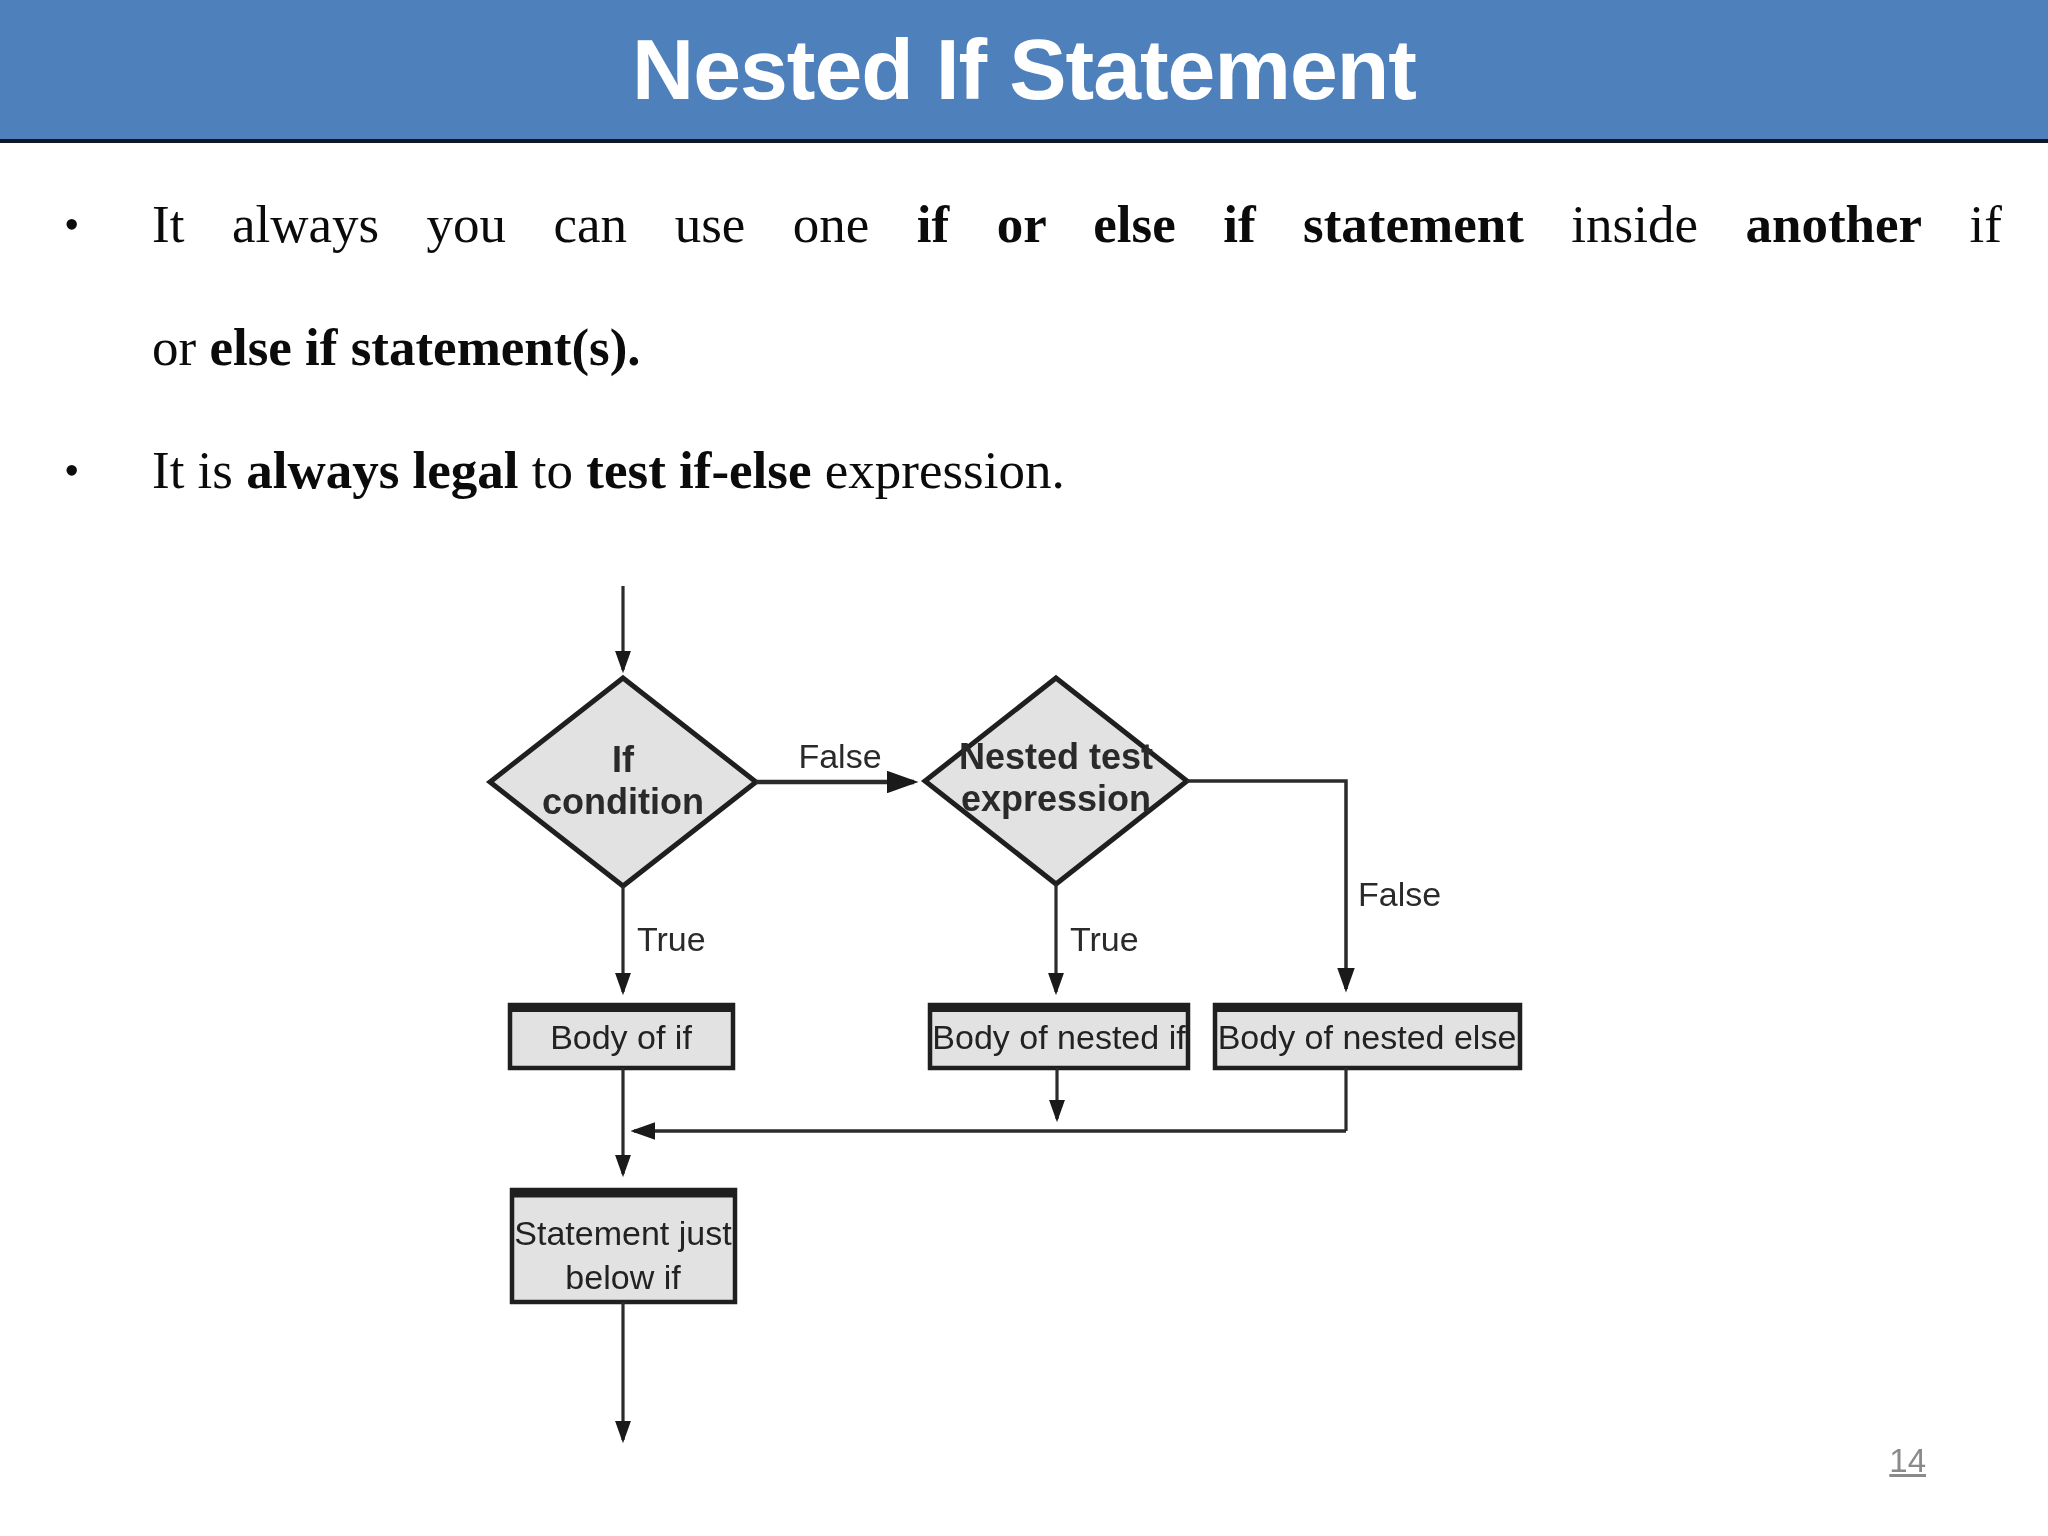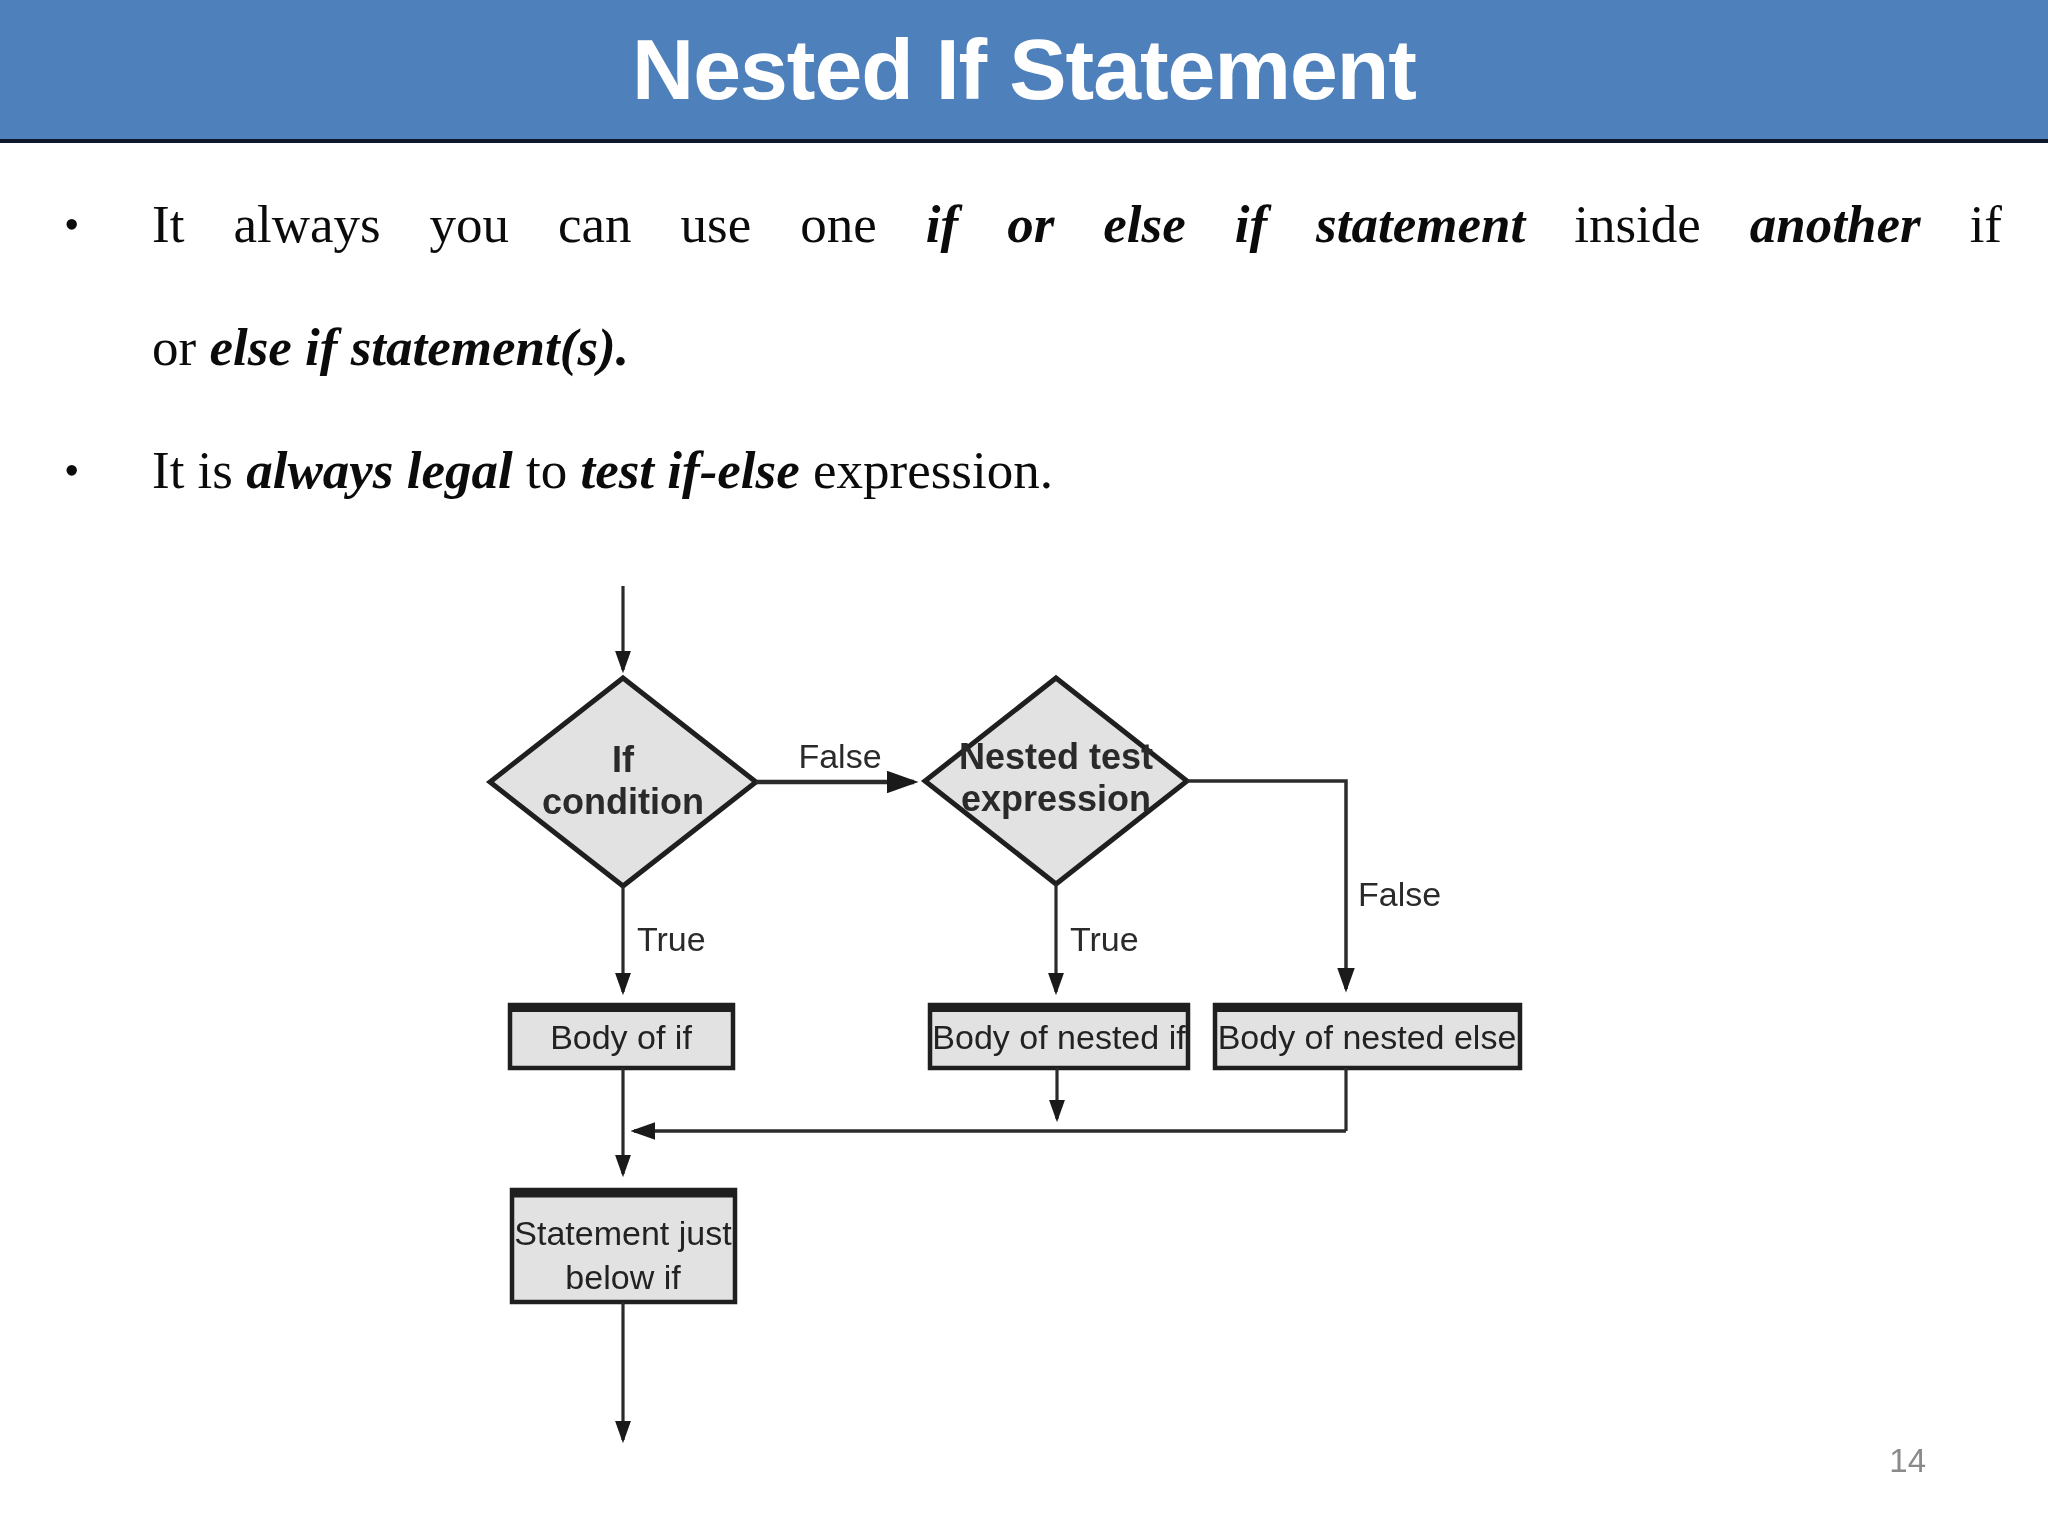--- a/index.html
+++ b/index.html
@@ -24,38 +24,38 @@
     font-family:"Liberation Serif", serif; color:#0b0b0b; font-size:53px;
   }
   .bullet { display:flex; align-items:flex-start; }
   .marker {
     flex:0 0 88px; line-height:123px; font-size:44px; padding-left:12px;
     font-family:"Liberation Serif", serif;
   }
   .btext { width:1862px; }
   .line { line-height:123px; }
   .line.justify { text-align:justify; text-align-last:justify; }
-  .b { font-weight:bold;font-style:italic; }
+  .b { font-weight:bold; }
   
   svg.flow { position:absolute; left:0; top:0; width:2048px; height:1536px; }
   .shape { stroke:#1f1f1f; stroke-width:5; }
   .boxshape { stroke:#1f1f1f; stroke-width:4.5; }
   .topedge { stroke:#1f1f1f; stroke-width:8; }
   .conn { stroke:#2b2b2b; stroke-width:3.2; fill:none; }
   .conn.heavy { stroke-width:4.5; }
   .conn.mid { stroke-width:3.5; }
   .ah { fill:#1a1a1a; }
   .dtext { font-family:"Liberation Sans", sans-serif; font-size:36px; font-weight:600; fill:#2a2a2a; text-anchor:middle; }
   .btextsvg { font-family:"Liberation Sans", sans-serif; font-size:34px; font-weight:400; fill:#222222; text-anchor:middle; }
   .lbl { font-family:"Liberation Sans", sans-serif; font-size:34px; font-weight:400; fill:#2a2a2a; }
   .lbl.mid { text-anchor:middle; }
   
   .pagenum {
     position:absolute; right:122px; top:1442px; font-size:33px;
-    color:#8a8a8a; font-family:"Liberation Sans", sans-serif;
+    color:#8a8a8a; font-family:"Liberation Sans", sans-serif;text-decoration:underline;
   }
 </style>
 </head>
 <body>
 
 <div class="slide">
 
   <div class="header">
     <h1>Nested If Statement</h1>
   </div>

